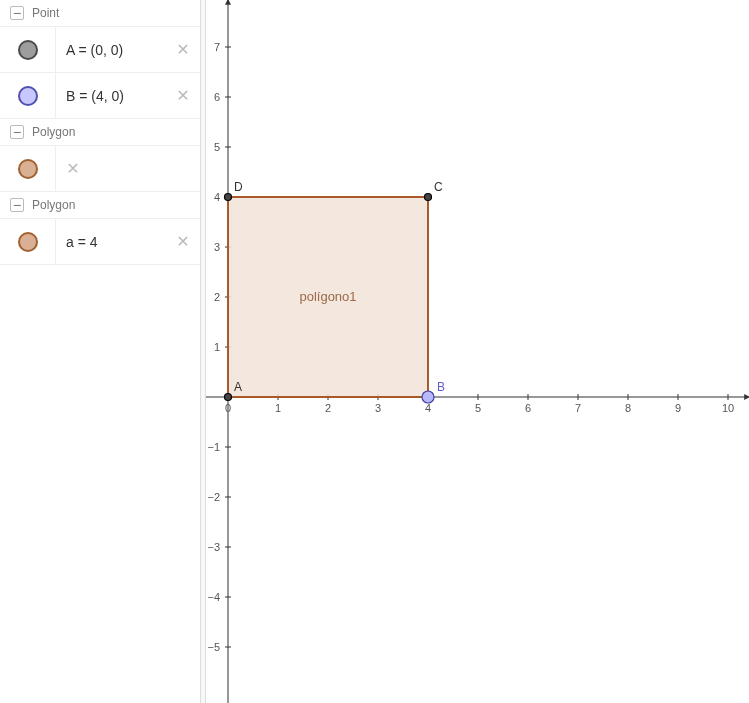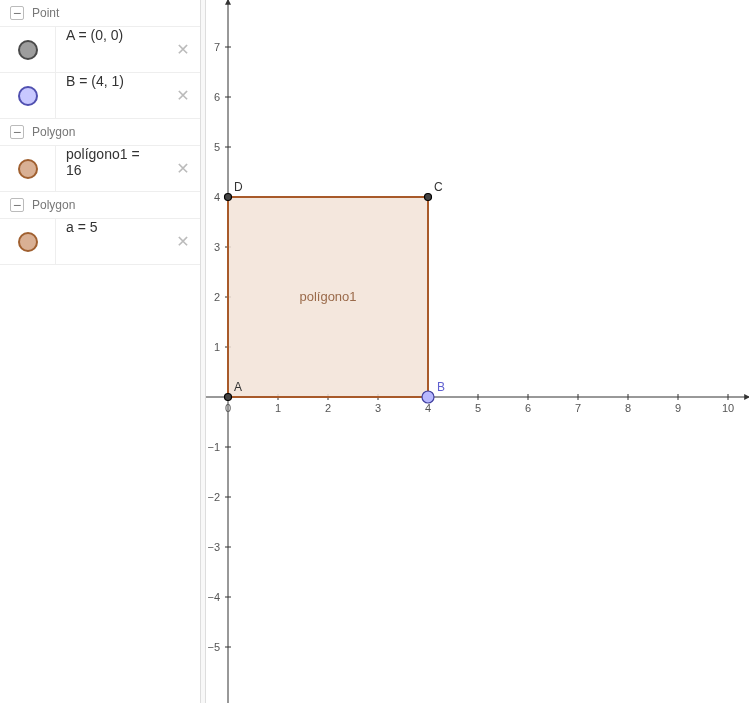--- a/index.html
+++ b/index.html
@@ -35,20 +35,21 @@
   display: flex;
   align-items: center;
   justify-content: center;
   font-size: 14px;
   line-height: 1;
   color: #777;
   background: #fff;
 }
 .item-row {
   display: flex;
+  align-items: center;
   border-bottom: 1px solid #eee;
   height: 46px;
 }
 .swatch-cell {
   width: 56px;
   flex: none;
   display: flex;
   align-items: center;
   justify-content: center;
   border-right: 1px solid #eee;
@@ -106,45 +107,44 @@
     <div class="swatch-cell">
       <div class="swatch-circle" style="background:#9d9d9d;border:2px solid #4a4a4a;"></div>
     </div>
     <div class="label-cell">A = (0, 0)</div>
     <div class="close-cell">✕</div>
   </div>
   <div class="item-row">
     <div class="swatch-cell">
       <div class="swatch-circle" style="background:#c8c8ff;border:2px solid #5050b0;"></div>
     </div>
-    <div class="label-cell">B = (4, 1)</div>
+    <div class="label-cell">B = (4, 0)</div>
     <div class="close-cell">✕</div>
   </div>
 
   <div class="group-header">
     <span class="toggle-box">−</span>
     <span>Polygon</span>
   </div>
   <div class="item-row">
     <div class="swatch-cell">
       <div class="swatch-circle" style="background:#d9b094;border:2px solid #a06030;"></div>
     </div>
-    <div class="label-cell">polígono1 = 16</div>
     <div class="close-cell">✕</div>
   </div>
 
   <div class="group-header">
     <span class="toggle-box">−</span>
     <span>Polygon</span>
   </div>
   <div class="item-row">
     <div class="swatch-cell">
       <div class="swatch-circle" style="background:#d9b094;border:2px solid #a06030;"></div>
     </div>
-    <div class="label-cell">a = 5</div>
+    <div class="label-cell">a = 4</div>
     <div class="close-cell">✕</div>
   </div>
 
 </div>
 
 <div class="divider"></div>
 
 <div class="graph">
 <svg id="graph-svg" width="543" height="703">
       <defs>

